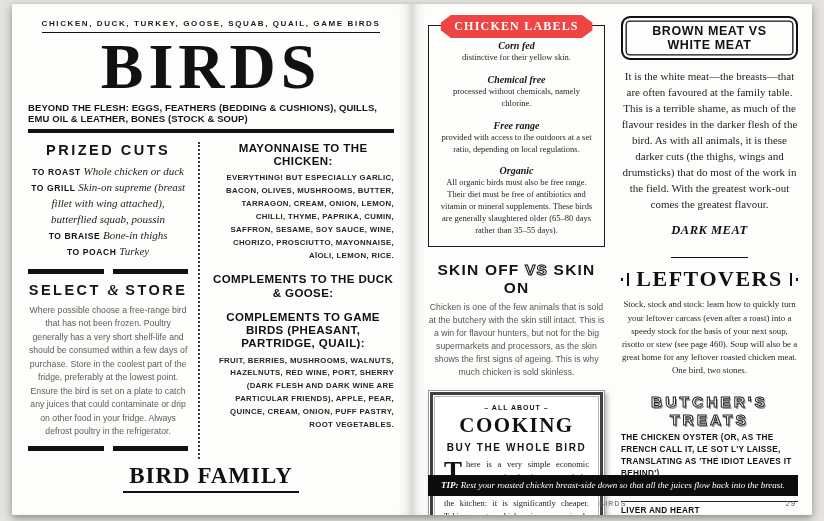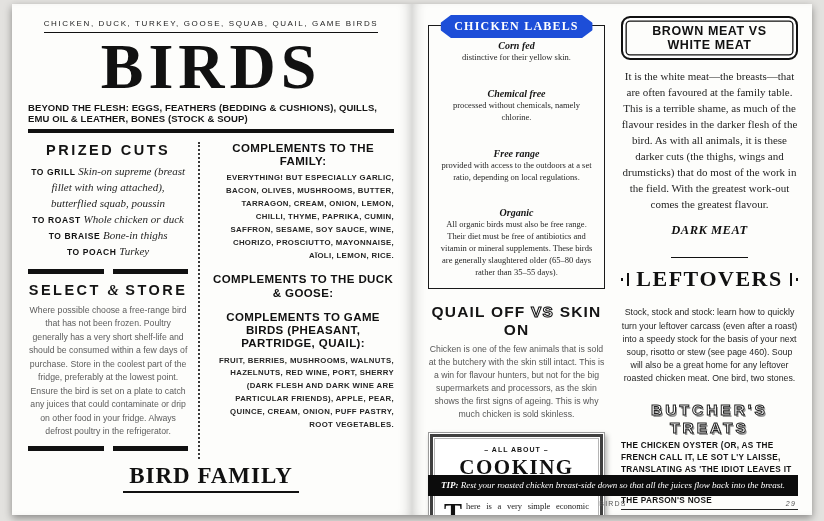--- a/index.html
+++ b/index.html
@@ -5,21 +5,21 @@
   * { margin:0; padding:0; box-sizing:border-box; }
   body { font-family:"Liberation Sans", sans-serif; background:#dcdcda; }
   .stage { width:824px; height:521px; background:#e3e2df; position:relative; overflow:hidden; }
   .spread { position:absolute; left:12px; top:4px; width:800px; height:511px; display:flex; background:#fdfdfb; box-shadow:0 3px 8px rgba(0,0,0,.4); }
   .page { width:50%; height:100%; overflow:hidden; display:flex; flex-direction:column; background:#fdfdfb; }
   .lpage { padding:8px 18px 6px 16px; box-shadow:inset -10px 0 14px -10px rgba(0,0,0,.28); }
   .rpage { padding:12px 14px 6px 16px; box-shadow:inset 10px 0 14px -10px rgba(0,0,0,.28); }
 
   
   .kicker-wrap { text-align:center; }
-  .kicker { display:inline-block; font-size:8px; font-weight:normal; letter-spacing:1.6px; color:#1c1c1c; border-bottom:1.5px solid #111; padding-bottom:4px; }
+  .kicker { display:inline-block; font-size:8px; font-weight:bold; letter-spacing:1.6px; color:#1c1c1c; border-bottom:1.5px solid #111; padding-bottom:4px; }
   .big-title { text-align:center; font-family:"Liberation Serif", serif; font-weight:bold; font-size:64px; letter-spacing:5px; color:#111; line-height:1.0; margin-top:2px; }
   .beyond { text-align:left; font-size:9.5px; font-weight:bold; letter-spacing:.1px; color:#161616; margin-top:3px; }
   .thick-rule { height:4px; background:#111; margin-top:5px; }
   .cols { display:flex; margin-top:9px; flex:0 0 auto; }
   .col-l { width:46.5%; padding-right:10px; }
   .col-r { flex:1; border-left:2px dotted #3a3a3a; padding-left:12px; }
   .sec-head { text-align:center; font-size:14.5px; font-weight:bold; letter-spacing:2.5px; color:#141414; }
   .sec-head .amp { font-family:"Liberation Serif", serif; font-style:italic; font-weight:bold; letter-spacing:0; }
   .prized-list { margin-top:6px; text-align:center; line-height:1.45; }
   .prized-item { font-size:10px; color:#222; }
@@ -34,43 +34,43 @@
   .bf-head-wrap { text-align:center; margin-top:4px; }
   .bf-head { display:inline-block; font-family:"Liberation Serif", serif; font-weight:bold; font-size:23px; letter-spacing:1px; color:#111; border-bottom:2px solid #111; padding:0 6px 2px; }
   .footer { margin-top:auto; position:relative; height:13px; font-size:7px; letter-spacing:1.2px; color:#555; }
   .footer .f-center { position:absolute; left:0; right:0; text-align:center; }
   .footer .f-right { position:absolute; right:2px; font-style:italic; }
 
   
   .rp-cols { display:flex; gap:16px; flex:1 1 auto; min-height:0; }
   .rp-col { width:calc(50% - 8px); display:flex; flex-direction:column; }
   .cl-box { border:1.5px solid #1a1a1a; position:relative; margin-top:9px; padding:12px 9px 9px; }
-  .cl-badge { position:absolute; top:-11px; left:50%; transform:translateX(-50%); background:#1d4ed8; color:#fff; font-family:"Liberation Serif", serif; font-weight:bold; font-size:12px; letter-spacing:1.2px; padding:4px 14px; white-space:nowrap; clip-path:polygon(7% 0,93% 0,100% 35%,100% 65%,93% 100%,7% 100%,0 65%,0 35%); }
-  .cl-term { text-align:center; font-family:"Liberation Serif", serif; font-weight:bold; font-style:italic; font-size:10px; color:#151515; margin-top:24px; }
+  .cl-badge { position:absolute; top:-11px; left:50%; transform:translateX(-50%); background:#ef4444; color:#fff; font-family:"Liberation Serif", serif; font-weight:bold; font-size:12px; letter-spacing:1.2px; padding:4px 14px; white-space:nowrap; clip-path:polygon(7% 0,93% 0,100% 35%,100% 65%,93% 100%,7% 100%,0 65%,0 35%); }
+  .cl-term { text-align:center; font-family:"Liberation Serif", serif; font-weight:bold; font-style:italic; font-size:10px; color:#151515; margin-top:10px; }
   .cl-def { text-align:center; font-family:"Liberation Serif", serif; font-size:8.5px; line-height:1.4; color:#262626; margin-top:1px; }
   .skin-head { margin-top:14px; text-align:center; font-size:15.5px; font-weight:bold; letter-spacing:1.2px; color:#141414; }
   .vs-outline { color:#fff; -webkit-text-stroke:1px #111; text-shadow:0 0 1px #111; }
   .skin-body { margin-top:4px; text-align:center; font-size:8.7px; line-height:1.5; color:#575757; }
   .cook-outer { margin-top:11px; border:1px solid #9a9a9a; box-shadow:2px 3px 5px rgba(0,0,0,.3); background:#fff; }
   .cook-mid { border:3px solid #404040; margin:1px; }
   .cook-inner { border:1px solid #b5b5b5; margin:1px; padding:7px 9px 8px; }
   .cook-kicker { text-align:center; font-size:7px; font-weight:bold; letter-spacing:1px; color:#141414; }
   .cook-title { text-align:center; font-family:"Liberation Serif", serif; font-weight:bold; font-size:21px; letter-spacing:1.5px; color:#111; margin-top:2px; }
   .cook-sub { text-align:center; font-size:10px; font-weight:bold; letter-spacing:1.6px; color:#141414; margin:4px 0 5px; }
   .cook-body { font-family:"Liberation Serif", serif; font-size:8.5px; line-height:1.52; color:#222; text-align:justify; }
   .dropcap { float:left; font-family:"Liberation Serif", serif; font-weight:bold; font-size:27px; line-height:.78; padding:3px 4px 0 0; color:#111; }
   .bw-badge { border:2px solid #111; border-radius:9px; padding:6px 6px; box-shadow:inset 0 0 0 2.5px #fff, inset 0 0 0 3.8px #111; text-align:center; font-size:12.5px; font-weight:bold; letter-spacing:.6px; color:#111; }
   .bw-body { margin-top:9px; font-family:"Liberation Serif", serif; font-size:11px; line-height:1.45; color:#1f1f1f; text-align:center; }
   .dm-head-wrap { text-align:center; margin-top:8px; }
   .dm-head { display:inline-block; font-family:"Liberation Serif", serif; font-weight:bold; font-style:italic; font-size:12.5px; letter-spacing:.5px; color:#111; border-bottom:1.5px solid #111; padding-bottom:19px; }
   .lo-row { display:flex; align-items:center; gap:4px; margin-top:6px; }
   .lo-line { flex:1; height:2.5px; background:#111; }
   .lo-tick { width:2.5px; height:13px; background:#111; }
   .lo-text { font-family:"Liberation Serif", serif; font-weight:bold; font-size:22px; letter-spacing:1.5px; color:#111; padding:0 3px; }
-  .lo-body { margin-top:14px; font-family:Liberation Sans, sans-serif; font-size:8.8px; line-height:1.5; color:#1f1f1f; text-align:center; }
+  .lo-body { margin-top:6px; font-family:Liberation Serif, serif; font-size:8.8px; line-height:1.5; color:#1f1f1f; text-align:center; }
   .bt-bar { height:4px; background:#111; margin:9px 0 6px; }
   .bt-head { text-align:center; font-size:15.5px; font-weight:bold; letter-spacing:3px; color:#fff; -webkit-text-stroke:1px #222; text-shadow:1.5px 1.5px 0 #9a9a9a; }
   .bt-item { font-size:8.2px; font-weight:bold; letter-spacing:.3px; line-height:1.5; color:#131313; border-bottom:1.3px solid #222; padding:3px 0 2px; }
   .tip { margin-top:auto; background:#0c0c0c; color:#fff; text-align:center; padding:5px 8px 6px; font-family:"Liberation Serif", serif; font-style:italic; font-size:9px; }
   .tip b { font-style:italic; }
   svg text { font-family:"Liberation Sans", sans-serif; }
 </style>
 </head>
 <body>
 
@@ -83,26 +83,26 @@
       </div>
       <div class="big-title">BIRDS</div>
       <div class="beyond">BEYOND THE FLESH: EGGS, FEATHERS (BEDDING &amp; CUSHIONS), QUILLS, EMU OIL &amp; LEATHER, BONES (STOCK &amp; SOUP)</div>
       <div class="thick-rule"></div>
 
       <div class="cols">
         <div class="col-l">
           <div class="sec-head">PRIZED CUTS</div>
           <div class="prized-list">
             <div class="prized-item">
+              <span class="p-label">TO ROAST</span>
+              <span class="p-val">Whole chicken or duck</span>
+            </div>
+            <div class="prized-item">
               <span class="p-label">TO GRILL</span>
               <span class="p-val">Skin-on supreme (breast fillet with wing attached), butterflied squab, poussin</span>
-            </div>
-            <div class="prized-item">
-              <span class="p-label">TO ROAST</span>
-              <span class="p-val">Whole chicken or duck</span>
             </div>
             <div class="prized-item">
               <span class="p-label">TO BRAISE</span>
               <span class="p-val">Bone-in thighs</span>
             </div>
             <div class="prized-item">
               <span class="p-label">TO POACH</span>
               <span class="p-val">Turkey</span>
             </div>
           </div>
@@ -117,21 +117,21 @@
           </div>
           <div class="store-body">Where possible choose a free-range bird that has not been frozen. Poultry generally has a very short shelf-life and should be consumed within a few days of purchase. Store in the coolest part of the fridge, preferably at the lowest point. Ensure the bird is set on a plate to catch any juices that could contaminate or drip on other food in your fridge. Always defrost poultry in the refrigerator.</div>
           <div class="dbar" style="margin-top:8px;">
               <span></span>
               <span></span>
             </div>
         </div>
 
         <div class="col-r">
           <div class="comp-sec">
-            <div class="comp-head">COMPLEMENTS TO THE FAMILY:</div>
+            <div class="comp-head">MAYONNAISE TO THE CHICKEN:</div>
             <div class="comp-body">EVERYTHING! BUT ESPECIALLY GARLIC, BACON, OLIVES, MUSHROOMS, BUTTER, TARRAGON, CREAM, ONION, LEMON, CHILLI, THYME, PAPRIKA, CUMIN, SAFFRON, SESAME, SOY SAUCE, WINE, CHORIZO, PROSCIUTTO, MAYONNAISE, AÏOLI, LEMON, RICE.</div>
           </div>
           <div class="comp-sec">
             <div class="comp-head">COMPLEMENTS TO THE DUCK &amp; GOOSE:</div>
           </div>
           <div class="comp-sec">
             <div class="comp-head">COMPLEMENTS TO GAME BIRDS (PHEASANT, PARTRIDGE, QUAIL):</div>
             <div class="comp-body">FRUIT, BERRIES, MUSHROOMS, WALNUTS, HAZELNUTS, RED WINE, PORT, SHERRY (DARK FLESH AND DARK WINE ARE PARTICULAR FRIENDS), APPLE, PEAR, QUINCE, CREAM, ONION, PUFF PASTRY, ROOT VEGETABLES.</div>
           </div>
         </div>
@@ -165,21 +165,21 @@
               <div class="cl-term">Free range</div>
               <div class="cl-def">provided with access to the outdoors at a set ratio, depending on local regulations.</div>
             </div>
             <div>
               <div class="cl-term">Organic</div>
               <div class="cl-def">All organic birds must also be free range. Their diet must be free of antibiotics and vitamin or mineral supplements. These birds are generally slaughtered older (65–80 days rather than 35–55 days).</div>
             </div>
           </div>
 
           <div class="skin-head">
-            <span>QUAIL OFF</span>
+            <span>SKIN OFF</span>
             <span class="vs-outline">VS</span>
             <span>SKIN ON</span>
           </div>
           <div class="skin-body">Chicken is one of the few animals that is sold at the butchery with the skin still intact. This is a win for flavour hunters, but not for the big supermarkets and processors, as the skin shows the first signs of ageing. This is why much chicken is sold skinless.</div>
 
           <div class="cook-outer">
             <div class="cook-mid">
               <div class="cook-inner">
                 <div class="cook-kicker">– ALL ABOUT –</div>
                 <div class="cook-title">COOKING</div>

